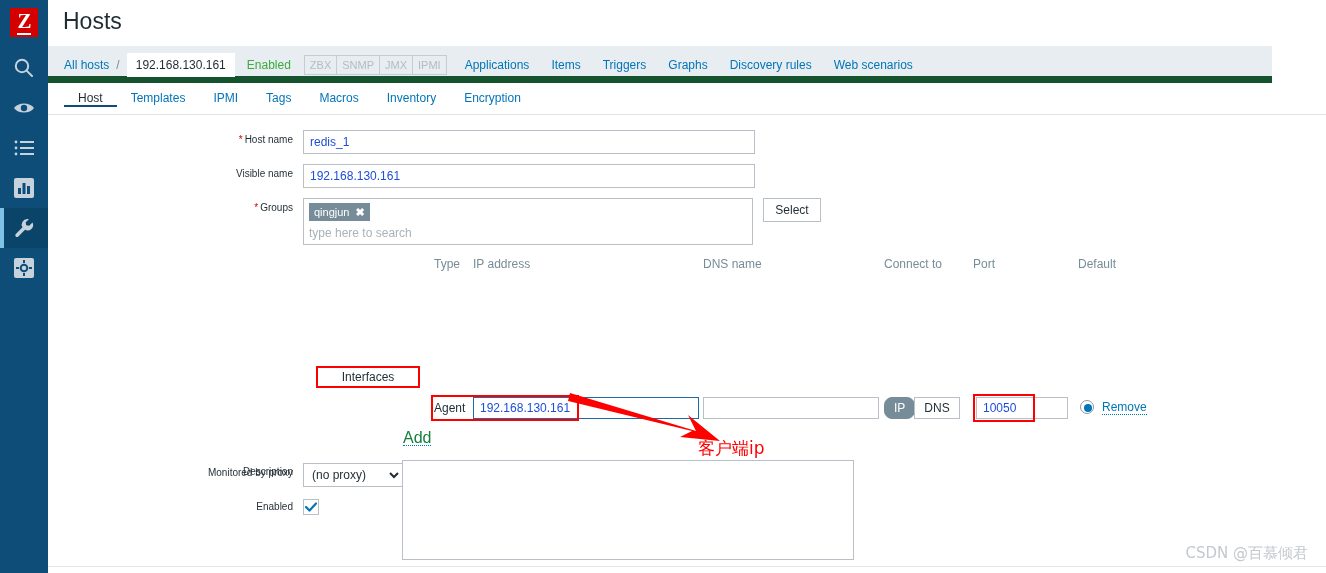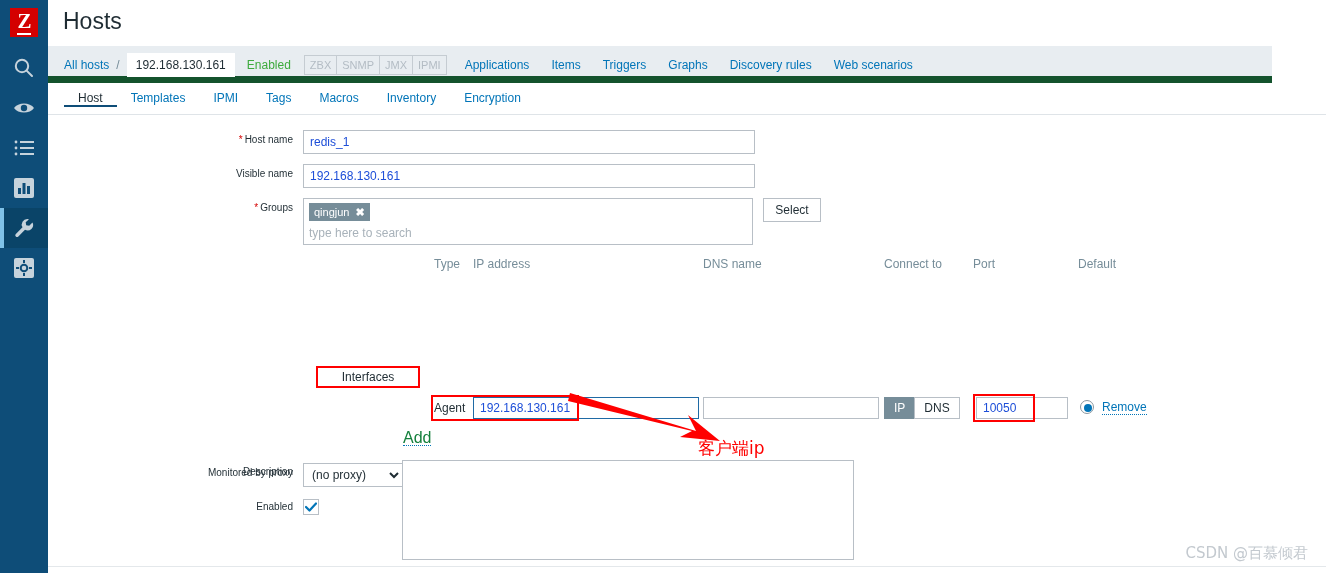--- a/index.html
+++ b/index.html
@@ -144,21 +144,21 @@
     position:absolute; left:655px; top:282px; width:176px; height:22px;
   }
   #toggle{
     position:absolute; left:836px; top:282px; display:flex; height:22px;
   }
   .tg{
     border:1px solid #b8bfc6; font-size:12px; padding:0 9px;
     display:flex; align-items:center; color:#1f2c33; background:#ffffff;
     cursor:pointer;
   }
-  .tg.on{ background:#768d99; color:#ffffff; border-color:#768d99; }
+  .tg.on{ background:#768d99; color:#ffffff; border-color:#768d99;border-radius:8px; }
   .tg + .tg{ margin-left:-1px; }
   #port-input{
     position:absolute; left:928px; top:282px; width:92px; height:22px;
   }
   #port-redbox{
     position:absolute; left:925px; top:279px; width:62px; height:28px;
     border:2px solid #ff0000; pointer-events:none;
   }
   #default-radio{
     position:absolute; left:1032px; top:285px; width:14px; height:14px;

